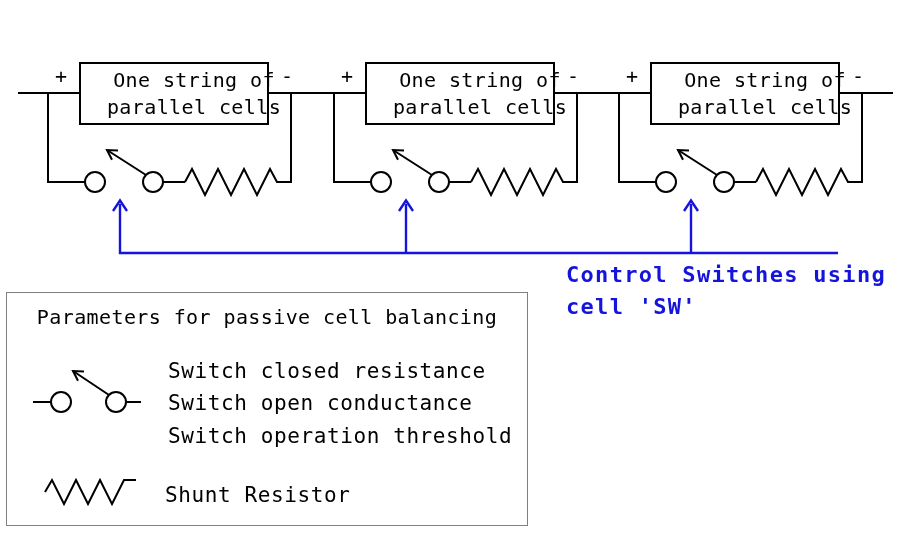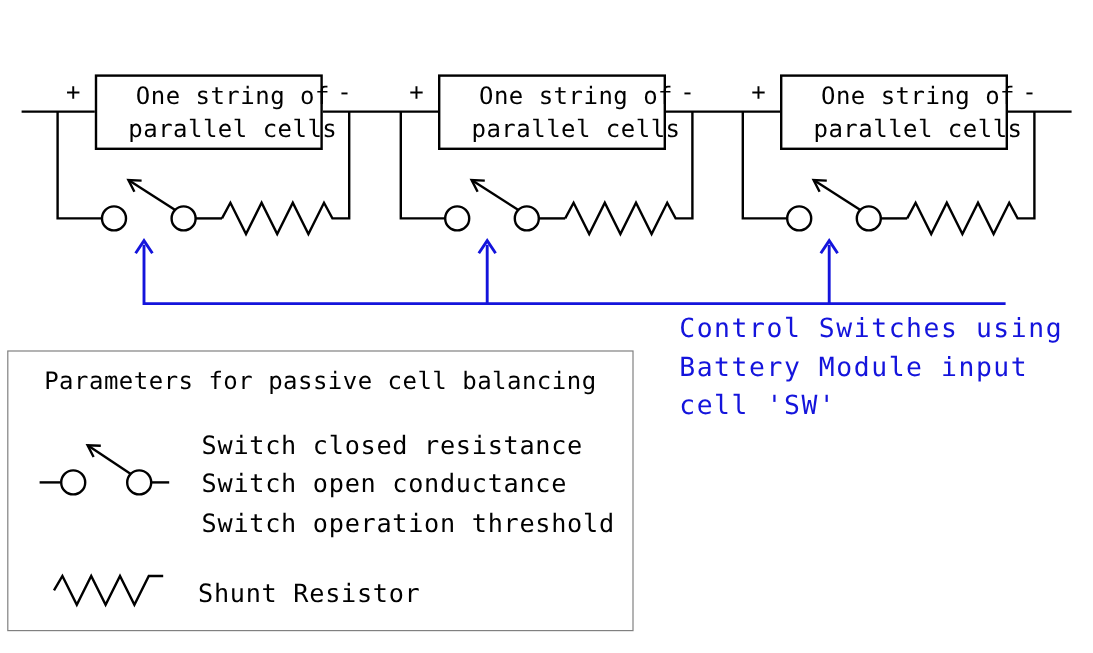--- a/index.html
+++ b/index.html
@@ -18,21 +18,21 @@
   .module{position:absolute;top:0;height:230px;width:285px;z-index:1;}
   .m1{left:79px;} .m2{left:365px;} .m3{left:650px;}
   .polarity{
     position:absolute;top:64px;width:26px;text-align:center;
     font-size:20px;line-height:24px;z-index:2;
   }
   .plus{left:-31px;} .minus{left:195px;}
   #annotation{
     left:566px;top:259px;width:340px;
     font-size:22px;letter-spacing:1.3px;line-height:32px;
-    color:#1414dc;font-weight:normal;white-space:nowrap;
+    color:#1414dc;font-weight:bold;white-space:nowrap;
   }
   #legend{
     left:6px;top:292px;width:522px;height:234px;
     border:1.5px solid #808080;box-sizing:border-box;background:transparent;z-index:1;
   }
   #legend-title{
     left:6px;top:303px;width:522px;text-align:center;
     font-size:20px;letter-spacing:0.4px;line-height:28px;white-space:nowrap;
   }
   #legend-switch-lines{
@@ -133,21 +133,20 @@
     <div class="polarity plus">+</div>
     <div class="abs cellbox">
       <span>One string of</span>
       <span>parallel cells</span>
     </div>
     <div class="polarity minus">-</div>
   </div>
 
   <div id="annotation" class="abs">
     <div>Control Switches using</div>
-    <div>Battery Module input</div>
     <div>cell 'SW'</div>
   </div>
 
   <div id="legend" class="abs"></div>
   <div id="legend-switch-lines" class="abs">
     <div>Switch closed resistance</div>
     <div>Switch open conductance</div>
     <div>Switch operation threshold</div>
   </div>
   <div id="legend-title" class="abs">Parameters for passive cell balancing</div>

